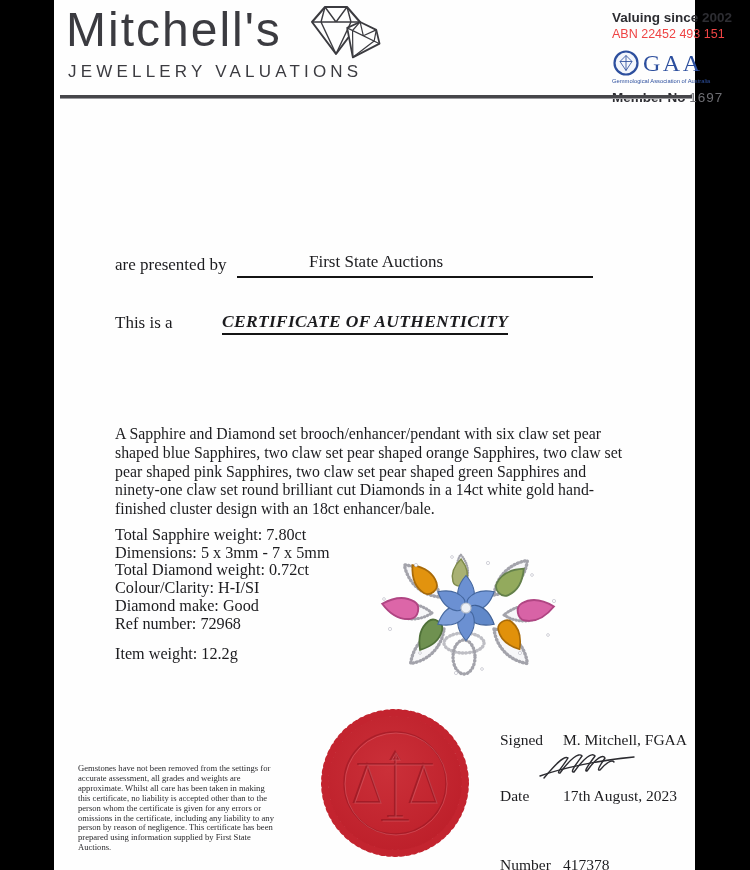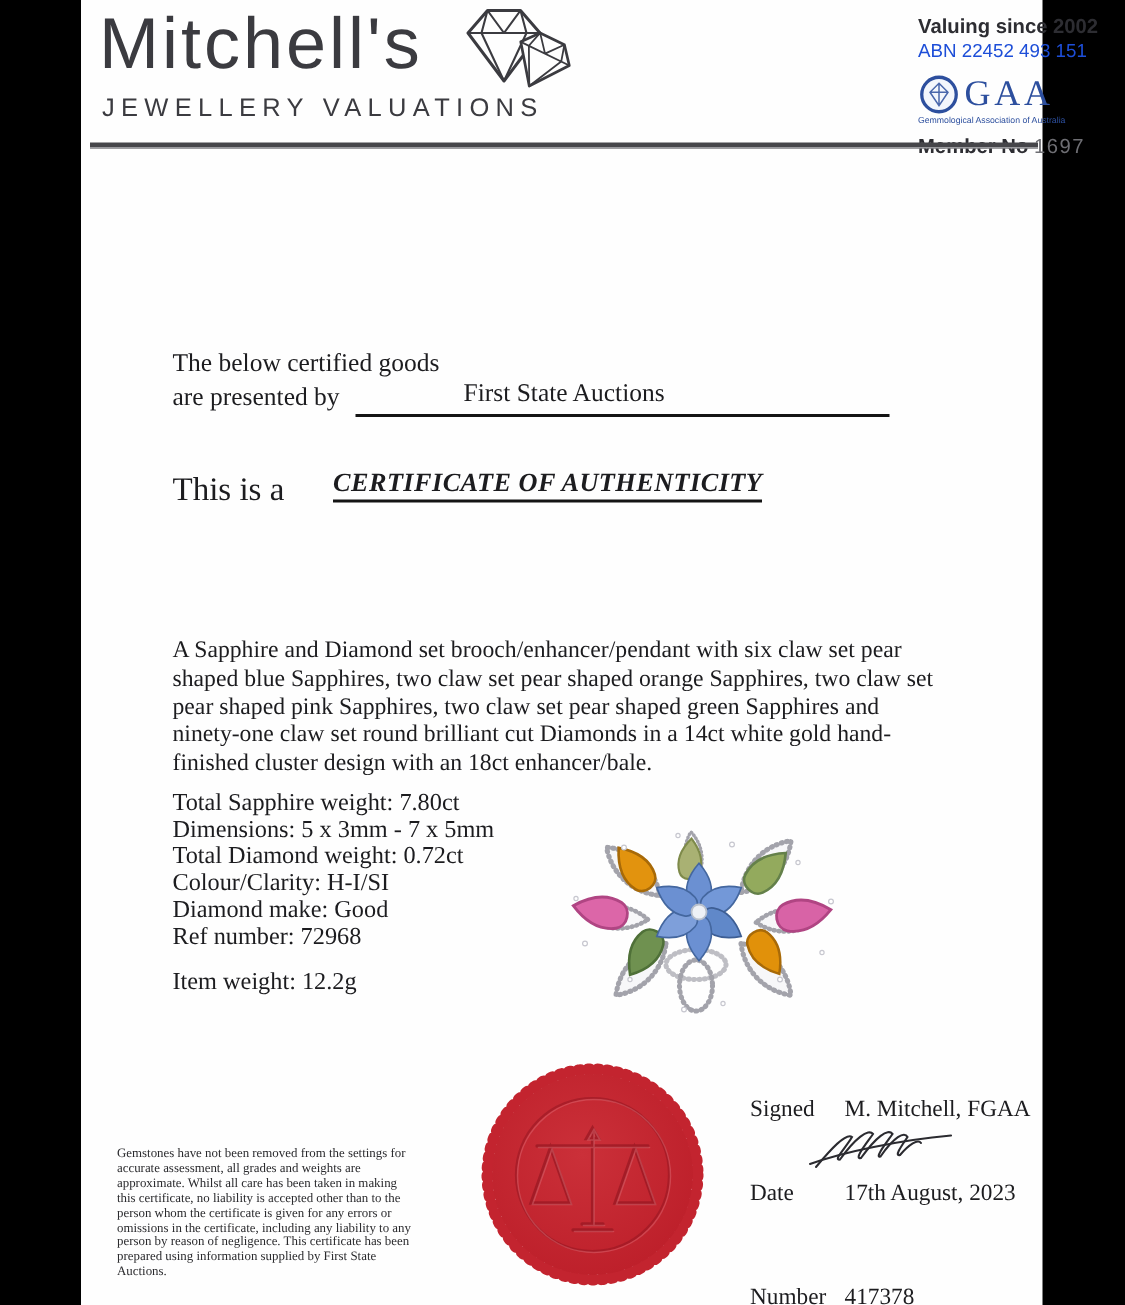--- a/index.html
+++ b/index.html
@@ -8,36 +8,36 @@
   .page{position:absolute;left:54px;top:0;width:641px;height:870px;background:#fefefe;}
   .abs{position:absolute;}
 
   
   .brand-name{left:12px;top:2px;font-family:"Liberation Sans",sans-serif;font-weight:300;
     font-size:48px;letter-spacing:2px;color:#3b3b40;text-align:center;}
   .brand-sub{left:14px;top:62px;font-family:"Liberation Sans",sans-serif;font-weight:400;
     font-size:17px;letter-spacing:4.2px;color:#3b3b40;white-space:nowrap;}
   .hdr-right{left:524px;top:10px;width:118px;font-family:"Liberation Sans",sans-serif;margin-left:34px;}
   .valuing{font-size:13.5px;font-weight:700;color:#2d2d32;white-space:nowrap;}
-  .abn{font-size:12.5px;color:#1d4ed8;margin-top:2px;white-space:nowrap;}
+  .abn{font-size:12.5px;color:#ef4444;margin-top:2px;white-space:nowrap;}
   .gaa-row{display:flex;align-items:center;margin-top:8px;}
   .gaa-text{font-family:"Liberation Serif",serif;font-size:24px;color:#2d4f9e;letter-spacing:2.5px;margin-left:3px;}
   .gaa-full{font-size:5.8px;color:#2d4f9e;margin-top:1px;white-space:nowrap;}
   .member{font-size:13.5px;margin-top:6px;white-space:nowrap;}
   .member b{font-weight:700;color:#2d2d32;}
   .member span.num{color:#6e6e73;font-weight:400;letter-spacing:1px;}
   .rule{left:6px;top:95px;width:632px;height:3px;background:#46464a;border-bottom:1px solid #9a9a9e;}
 
   
   .serif{font-family:"Liberation Serif",serif;color:#1c1c1f;}
   .pres1{left:61px;top:232px;font-size:17px;}
   .pres2{left:61px;top:255px;font-size:17px;}
   .pres-line{left:183px;top:252px;width:356px;border-bottom:2px solid #141414;height:24px;}
   .presenter{margin-left:72px;font-size:17px;}
-  .intro{left:61px;top:313px;font-size:22px;}
+  .intro{left:61px;top:313px;font-size:17px;}
   .cert-title{left:168px;top:311px;font-size:17.5px;font-weight:700;letter-spacing:.3px;
     border-bottom:2.5px solid #141414;padding-bottom:1px;font-style:italic;}
   .desc{left:61px;top:425px;width:510px;font-size:15.8px;line-height:18.8px;}
   .specs{left:61px;top:527px;font-size:16.2px;line-height:17.7px;}
   .item-weight{left:61px;top:645px;font-size:16.2px;}
   .disclaimer{left:24px;top:764px;width:196px;font-size:8.6px;line-height:9.9px;color:#2a2a2d;}
 
   
   .sig-label{left:446px;font-size:15.5px;}
   .sig-value{left:509px;font-size:15.5px;white-space:nowrap;}
@@ -77,21 +77,20 @@
           <path d="M14,6.5 L20,12.5 L14,21.5 L8,12.5 Z M8,12.5 H20 M14,6.5 V21.5" fill="none" stroke="#2d4f9e" stroke-width="1" opacity="0.85"></path>
         </svg>
         <span class="gaa-text">GAA</span>
       </div>
       <div class="gaa-full">Gemmological Association of Australia</div>
       <div class="member"><b>Member No</b>&nbsp;<span class="num">1697</span></div>
     </div>
 
     <div class="abs rule"></div>
 
-    <div class="abs serif pres1">The below certified goods</div>
     <div class="abs serif pres2">are presented by</div>
     <div class="abs pres-line">
       <span class="serif presenter">First State Auctions</span>
     </div>
 
     <div class="abs serif intro">This is a</div>
     <div class="abs serif cert-title">CERTIFICATE OF AUTHENTICITY</div>
 
     <div class="abs serif desc">A Sapphire and Diamond set brooch/enhancer/pendant with six claw set pear shaped blue Sapphires, two claw set pear shaped orange Sapphires, two claw set pear shaped pink Sapphires, two claw set pear shaped green Sapphires and ninety-one claw set round brilliant cut Diamonds in a 14ct white gold hand-finished cluster design with an 18ct enhancer/bale.</div>
 

